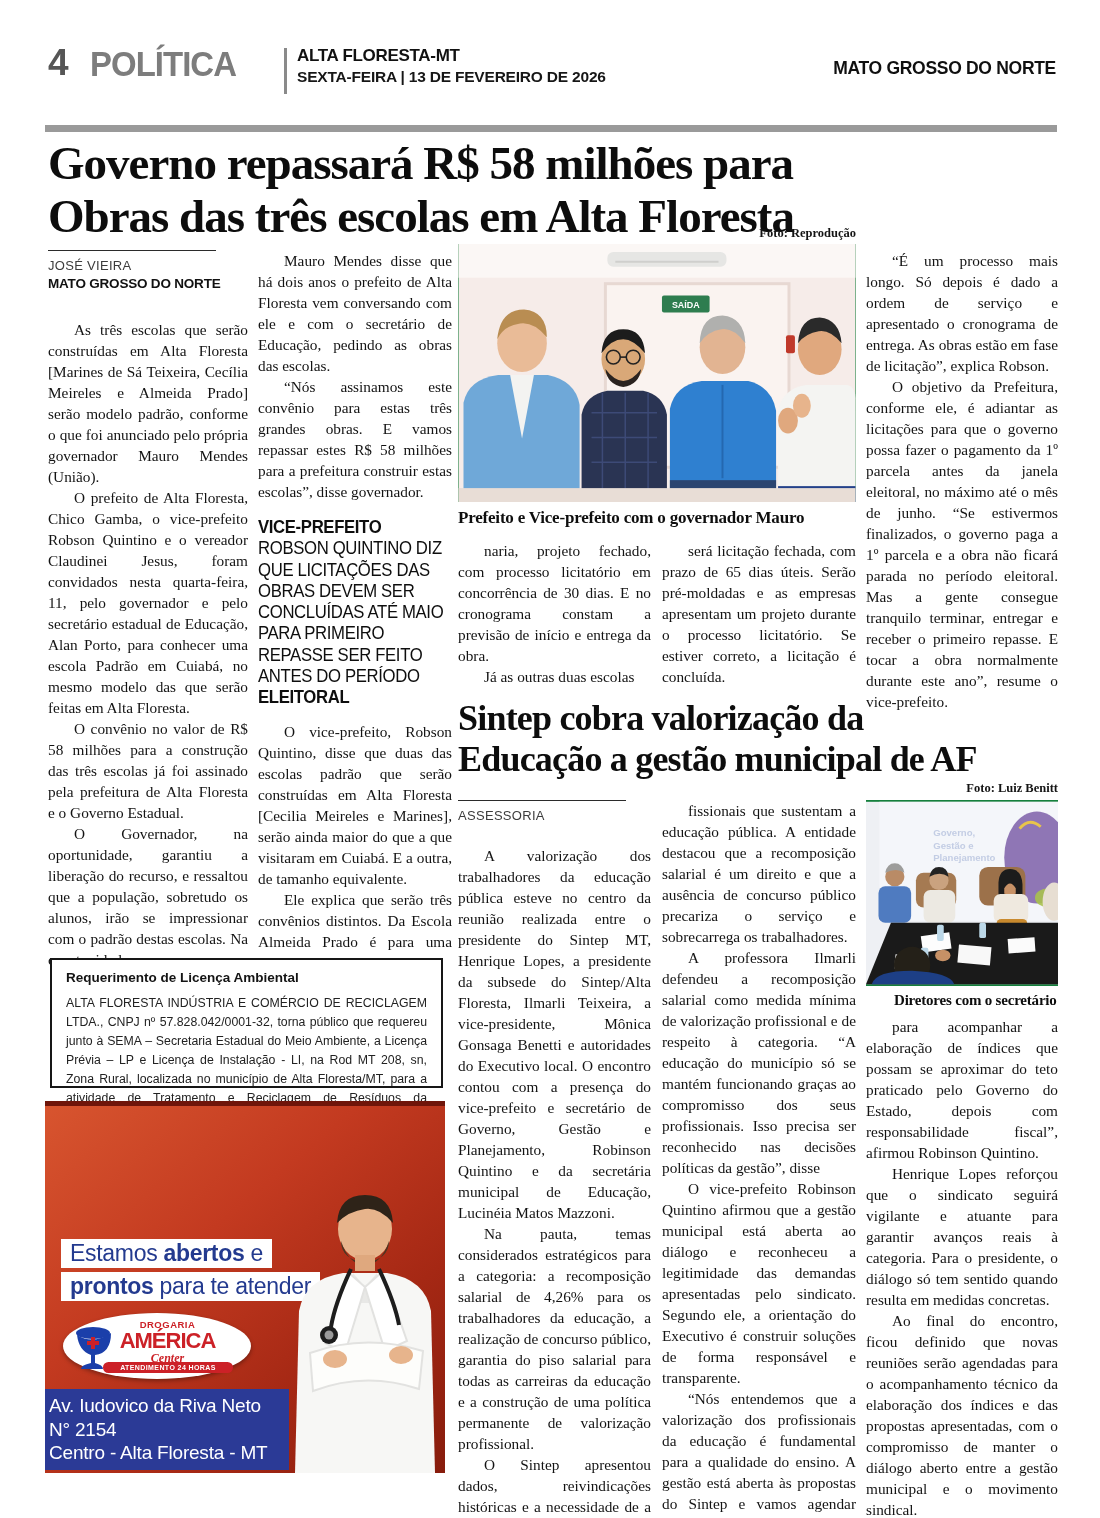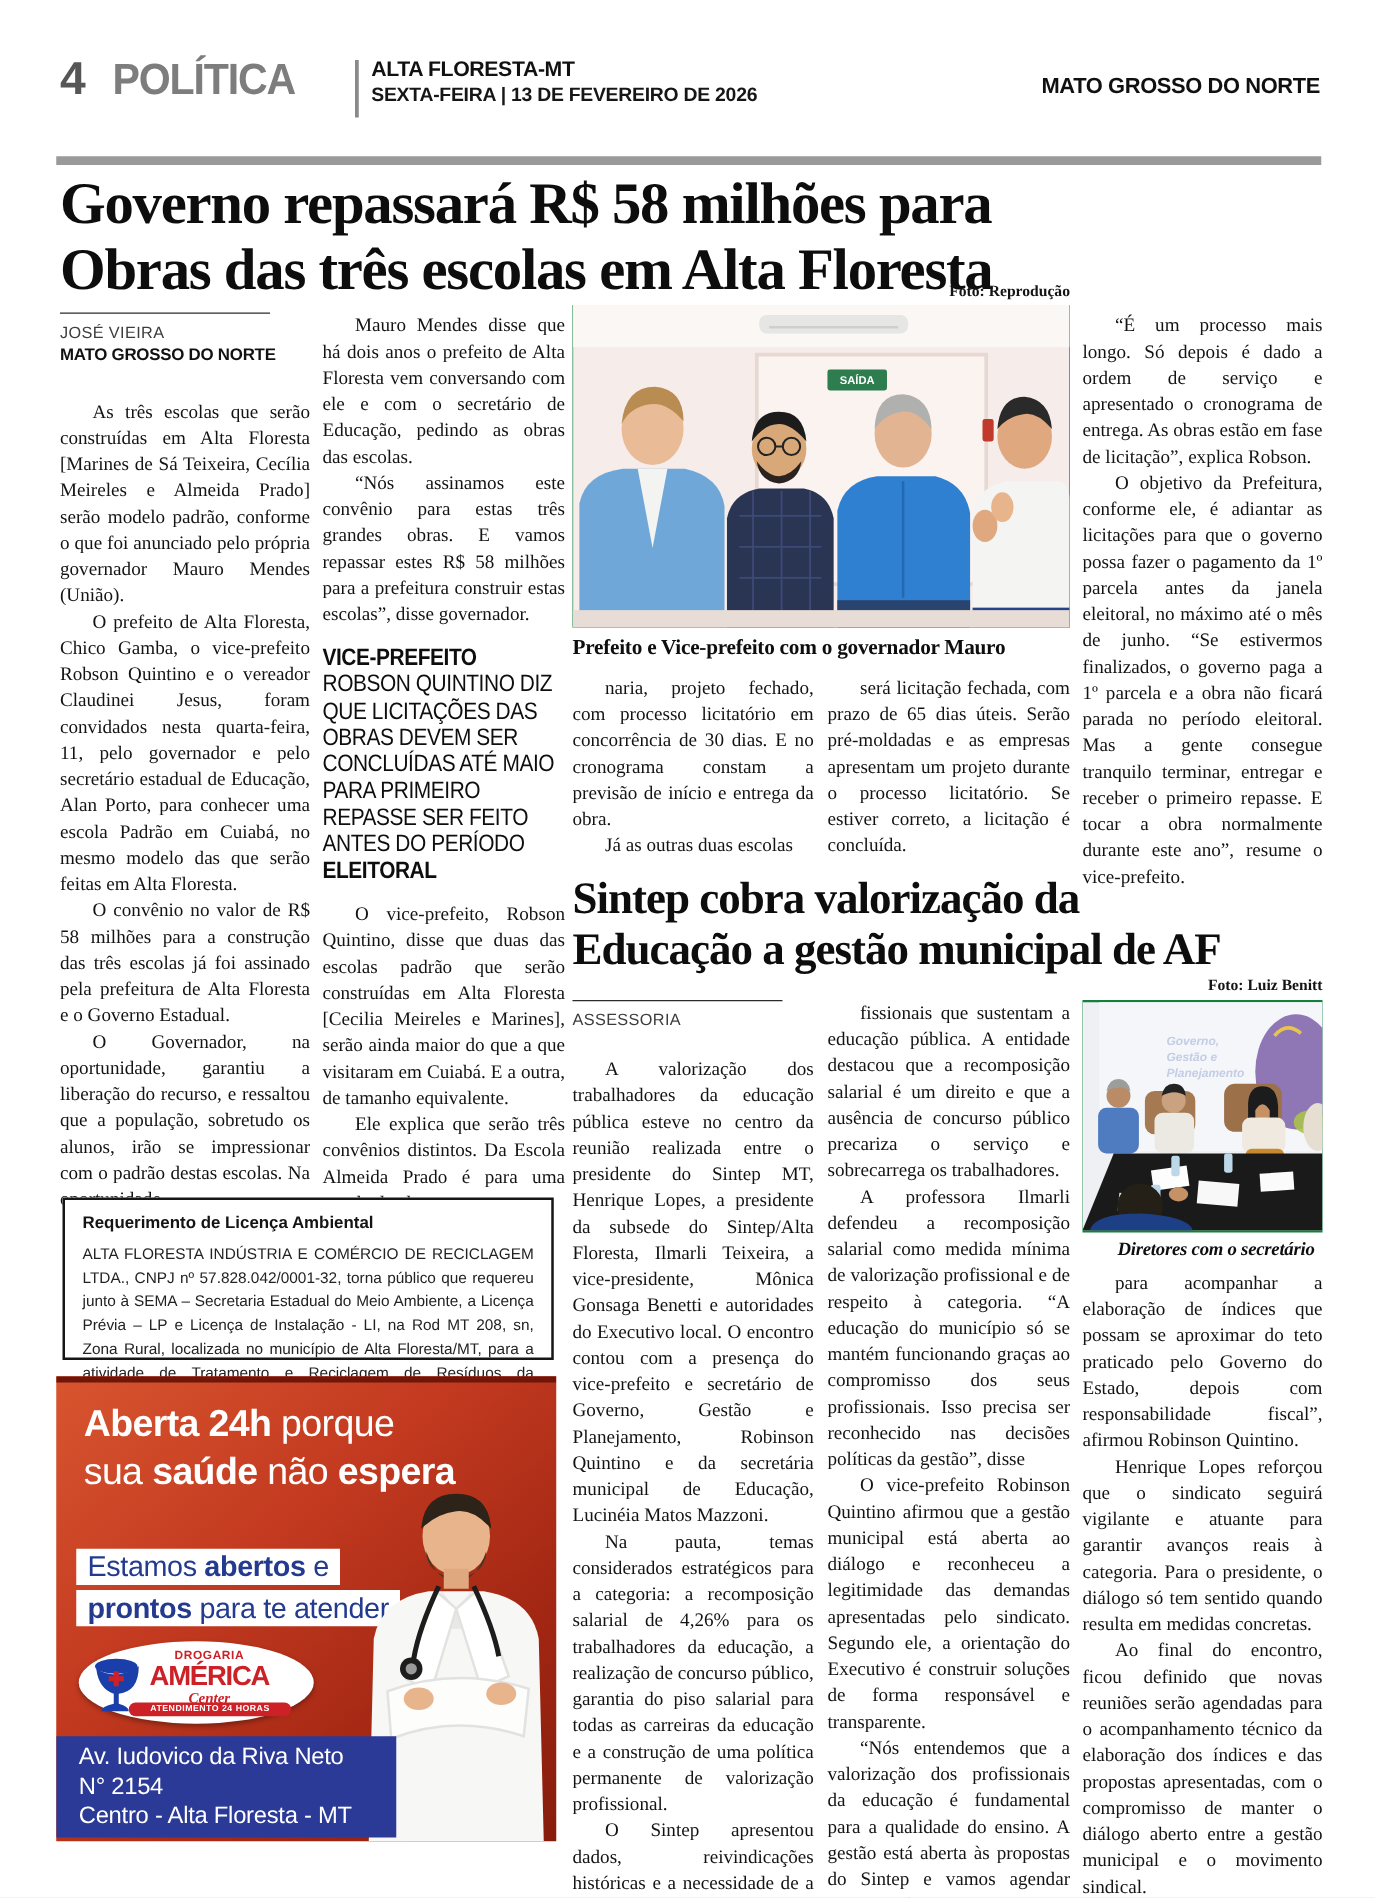--- a/index.html
+++ b/index.html
@@ -71,21 +71,21 @@
   .logo-script{font-family:"Liberation Serif",serif;font-style:italic;font-weight:700;font-size:12px;}
   .logo-bar{position:absolute;left:40px;bottom:6px;width:130px;background:#cc2127;color:#fff;
             font-family:"Liberation Sans",sans-serif;font-size:7px;font-weight:700;text-align:center;
             border-radius:6px;padding:2px 0;letter-spacing:.4px;}
   .phone-pill{position:absolute;background:#fff;border-radius:18px;box-shadow:0 2px 4px rgba(0,0,0,.35);
               display:flex;align-items:center;gap:7px;padding:4px 14px;}
   .phone-num{font-family:"Liberation Sans",sans-serif;font-size:20px;font-weight:800;color:#222;
              letter-spacing:-0.5px;white-space:nowrap;}
   .phone-glyph{font-size:18px;color:#222;}
   .addr-bar{position:absolute;background:#2b3a96;color:#fff;font-family:"Liberation Sans",sans-serif;
-            font-size:19px;line-height:1.25;padding:5px 18px;letter-spacing:-0.2px;}
+            font-size:19px;line-height:1.25;padding:5px 4px;letter-spacing:-0.2px;}
 </style>
 </head>
 <body>
 
 <div class="page">
 
   <div class="abs pagenum" style="left:48px;top:42px;">4</div>
   <div class="abs section" style="left:90px;top:44px;">POLÍTICA</div>
   <div class="abs vbar" style="left:284px;top:48px;"></div>
   <div class="abs ed-loc" style="left:297px;top:46px;">ALTA FLORESTA-MT</div>
@@ -191,21 +191,21 @@
     <p class="bp">O Sintep apresentou dados, reivindicações históricas e a necessidade de a gestão municipal assumir compromissos concretos com os pro-</p>
   </div>
 
   <div class="col" style="left:662px;top:800px;width:194px;">
     <p class="bp">fissionais que sustentam a educação pública. A entidade destacou que a recomposição salarial é um direito e que a ausência de concurso público precariza o serviço e sobrecarrega os trabalhadores.</p>
     <p class="bp">A professora Ilmarli defendeu a recomposição salarial como medida mínima de valorização profissional e de respeito à categoria. “A educação do município só se mantém funcionando graças ao compromisso dos seus profissionais. Isso precisa ser reconhecido nas decisões políticas da gestão”, disse</p>
     <p class="bp">O vice-prefeito Robinson Quintino afirmou que a gestão municipal está aberta ao diálogo e reconheceu a legitimidade das demandas apresentadas pelo sindicato. Segundo ele, a orientação do Executivo é construir soluções de forma responsável e transparente.</p>
     <p class="bp">“Nós entendemos que a valorização dos profissionais da educação é fundamental para a qualidade do ensino. A gestão está aberta às propostas do Sintep e vamos agendar reuniões técnicas</p>
   </div>
 
-  <div class="col" style="left:866px;top:800px;width:217px;font-style:italic;">
+  <div class="col" style="left:866px;top:800px;width:217px;">
     <div class="photo-frame" style="width:192px;height:186px;">
       <svg width="192" height="186" viewBox="0 0 200 190">
         <rect x="0" y="0" width="200" height="190" fill="#eef0f4"></rect>
         <rect x="14" y="0" width="186" height="124" fill="#f4f6fa"></rect>
         <ellipse cx="178" cy="58" rx="34" ry="48" fill="#7c5fa8" opacity=".85"></ellipse>
         <ellipse cx="190" cy="100" rx="14" ry="10" fill="#a9c24d" opacity=".9"></ellipse>
         <path d="M160 28 q10 -12 22 -2" stroke="#e8c54a" stroke-width="3" fill="none"></path>
         <text x="70" y="36" font-family="Liberation Sans, sans-serif" font-size="10" font-weight="700" fill="#c3cde4">Governo,</text>
         <text x="70" y="49" font-family="Liberation Sans, sans-serif" font-size="10" font-weight="700" fill="#c3cde4">Gestão e</text>
         <text x="70" y="62" font-family="Liberation Sans, sans-serif" font-size="10" font-weight="700" fill="#c3cde4">Planejamento</text>
@@ -250,24 +250,20 @@
   </div>
 
   <div class="abs legal" style="left:50px;top:958px;width:393px;height:130px;">
     <div class="legal-title">Requerimento de Licença Ambiental</div>
     <p class="legal-body">ALTA FLORESTA INDÚSTRIA E COMÉRCIO DE RECICLAGEM LTDA., CNPJ nº 57.828.042/0001-32, torna público que requereu junto à SEMA – Secretaria Estadual do Meio Ambiente, a Licença Prévia – LP e Licença de Instalação - LI, na Rod MT 208, sn, Zona Rural, localizada no município de Alta Floresta/MT, para a atividade de Tratamento e Reciclagem de Resíduos da Construção Civil, Madeiras e Compostagem.</p>
   </div>
 
   <div class="abs ad" style="left:45px;top:1101px;width:400px;height:372px;">
     <div class="ad-topstrip"></div>
 
-    <div class="abs ad-h" style="left:22px;top:20px;width:330px;">
-      <div><span class="b">Aberta 24h</span><span> porque</span></div>
-      <div><span>sua </span><span class="b">saúde</span><span> não </span><span class="b">espera</span></div>
-    </div>
 
     <div class="abs" style="left:16px;top:138px;">
       <div class="ad-subline"><span class="ad-sub"><span>Estamos </span><span class="b">abertos</span><span> e</span></span></div>
       <div class="ad-subline"><span class="ad-sub"><span class="b">prontos</span><span> para te atender</span></span></div>
     </div>
 
     <svg class="abs" style="right:2px;bottom:0;" width="178" height="290" viewBox="0 0 178 290">
       <ellipse cx="100" cy="46" rx="27" ry="31" fill="#e7b48c"></ellipse>
       <path d="M72 40 Q74 12 100 12 Q126 12 128 40 Q114 24 100 26 Q84 28 72 40 Z" fill="#2e2318"></path>
       <path d="M76 58 Q84 82 100 82 Q116 82 124 58 Q124 76 100 80 Q76 76 76 58 Z" fill="#4a3623"></path>

